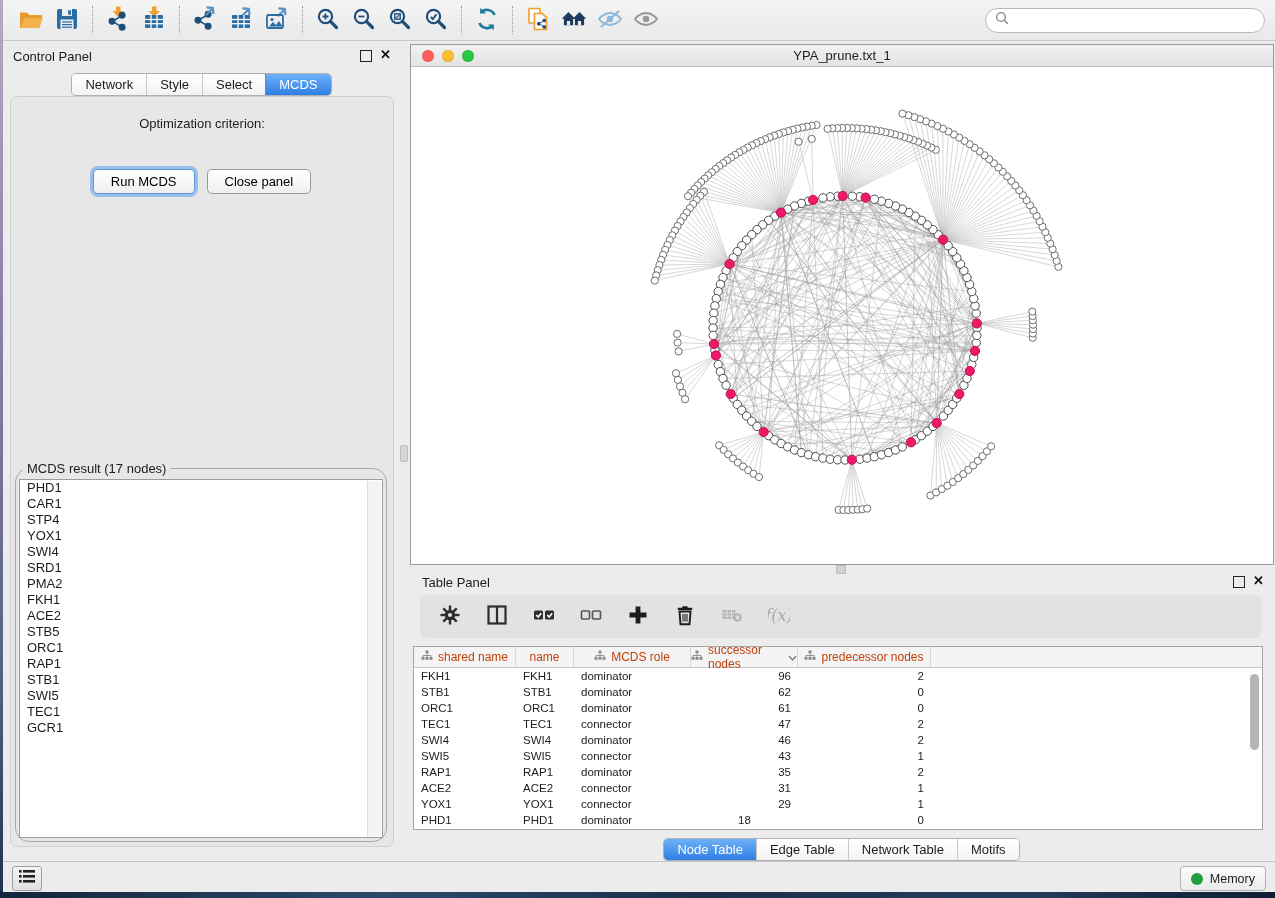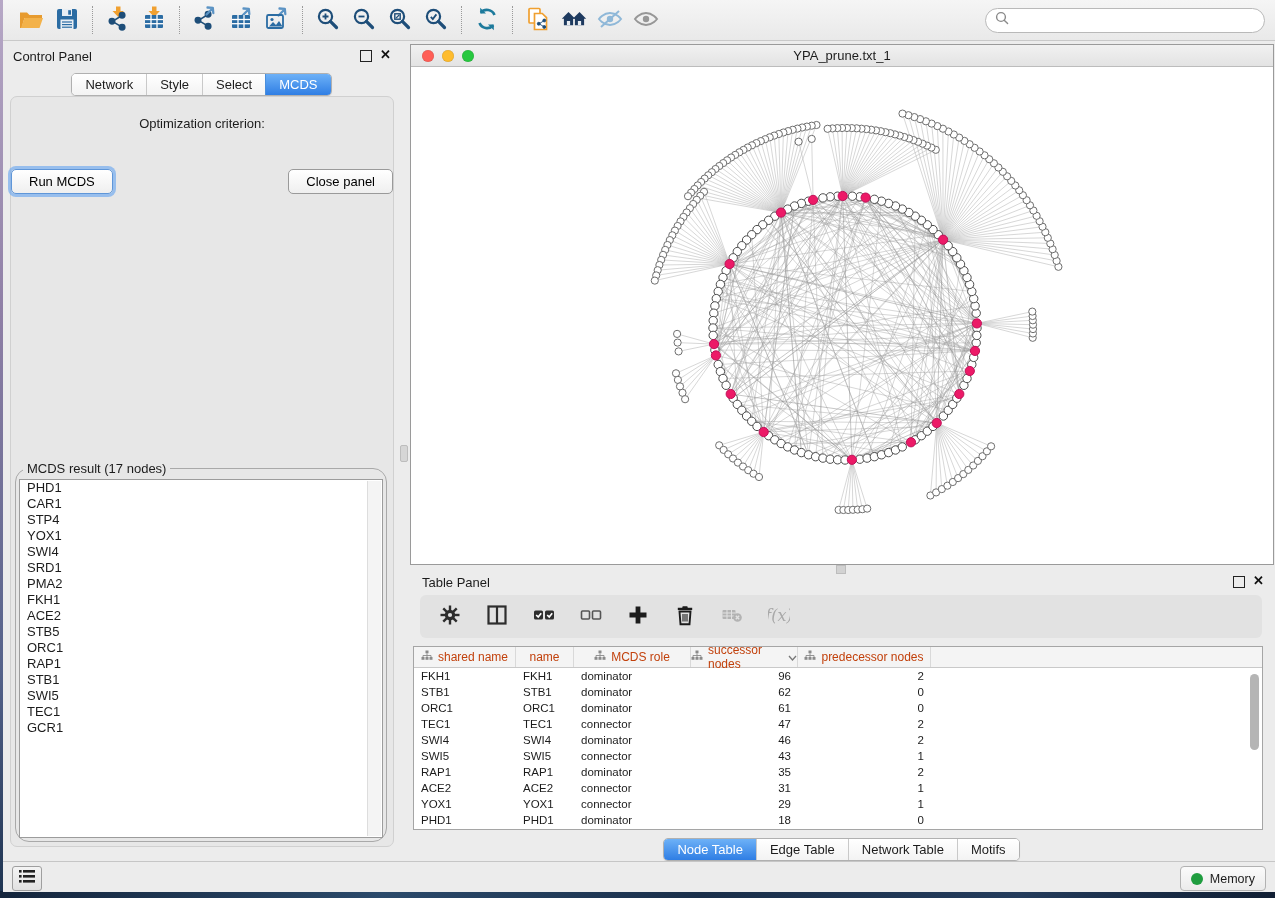--- a/index.html
+++ b/index.html
@@ -39,21 +39,21 @@
        border:1px solid #d0d0d0;border-radius:7px;}
   .optlabel{position:absolute;top:19px;left:0;right:0;text-align:center;font-size:13px;}
   .dropdown{position:absolute;left:38px;width:313px;top:38px;height:24px;background:#fff;
        border:1px solid #a9a9a9;border-radius:4px;font-size:13px;display:flex;align-items:center;
        padding-left:9px;box-sizing:border-box;}
   .dd-stepper{position:absolute;right:1px;top:1px;bottom:1px;width:19px;border-radius:3px;
        background:linear-gradient(#7db7f8,#3a86ea);display:flex;flex-direction:column;
        align-items:center;justify-content:center;gap:2px;}
   .dd-up{width:0;height:0;border-left:4px solid transparent;border-right:4px solid transparent;border-bottom:5px solid #fff;}
   .dd-dn{width:0;height:0;border-left:4px solid transparent;border-right:4px solid transparent;border-top:5px solid #fff;}
-  .btnrow{position:absolute;top:72px;left:0;right:0;display:flex;justify-content:space-between;gap:12px;}
+  .btnrow{position:absolute;top:72px;left:0;right:0;display:flex;justify-content:center;gap:12px;}
   .btn{height:25px;padding:0 17px;background:linear-gradient(#fff,#efefef);border:1px solid #9a9a9a;
        border-radius:5px;font-size:13px;font-family:"Liberation Sans",sans-serif;}
   .btn.focusring{box-shadow:0 0 0 3px rgba(108,168,240,.65);border-color:#5f96d8;}
   .groupbox{position:absolute;left:4px;right:6px;top:371px;bottom:4px;border:1px solid #a9a9a9;border-radius:14px;}
   .gb-title{position:absolute;top:-8px;left:7px;background:#e7e7e7;padding:0 4px;font-size:13px;}
   .gb-list{position:absolute;top:10px;left:3px;right:3px;bottom:3px;background:#fff;
        border:1px solid #9c9c9c;overflow:hidden;font-size:13px;}
   .gb-item{padding-left:7px;line-height:16px;height:16px;}
   .gb-track{position:absolute;top:1px;right:1px;bottom:1px;width:13px;background:#f4f4f4;border-left:1px solid #ddd;}
 
@@ -1254,21 +1254,21 @@
               <div class="td" style="width: 102px;">YOX1</div>
               <div class="td" style="width: 58px;">YOX1</div>
               <div class="td" style="width: 117px;">connector</div>
               <div class="td num" style="width: 107px;">29</div>
               <div class="td num" style="width: 133px;">1</div>
             </div>
             <div class="tr">
               <div class="td" style="width: 102px;">PHD1</div>
               <div class="td" style="width: 58px;">PHD1</div>
               <div class="td" style="width: 117px;">dominator</div>
-              <div class="td num" style="width: 107px;">18</div>
+              <div class="td num" style="width: 107px; text-align: center;">18</div>
               <div class="td num" style="width: 133px;">0</div>
             </div>
           </div>
         <div class="vscroll">
             <div class="vthumb"></div>
           </div>
       </div>
       <div class="seg-wrap">
         <span class="seg" id="tp-tabs">
             <span class="sg active">Node Table</span>

